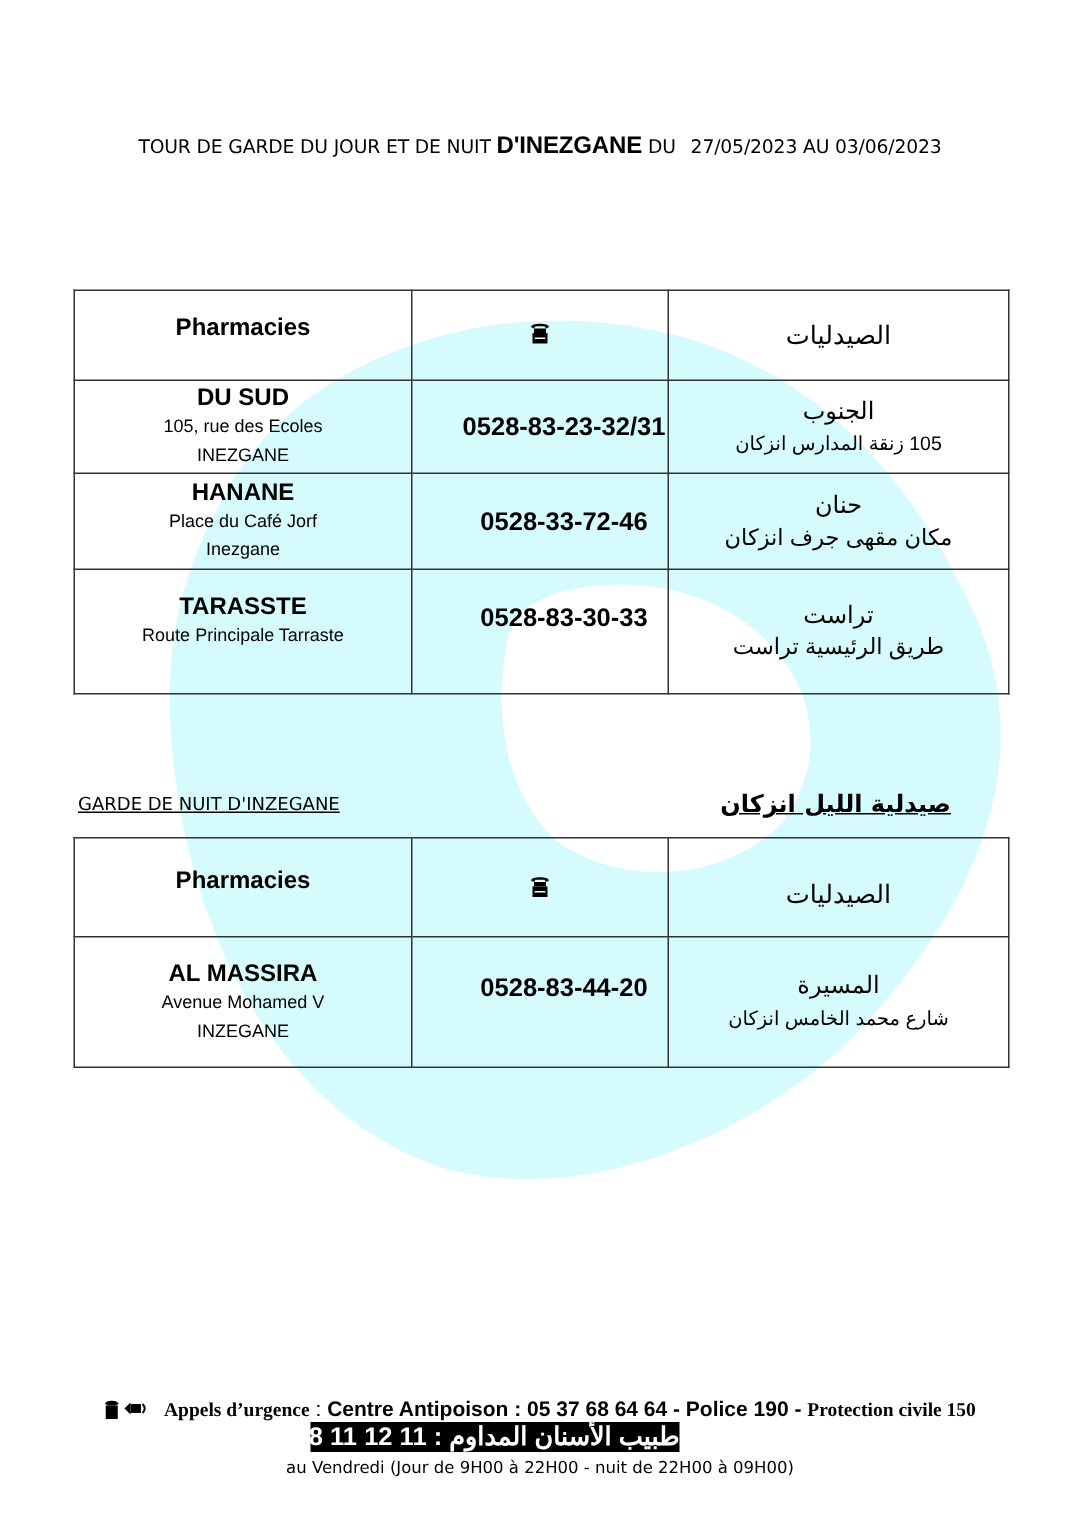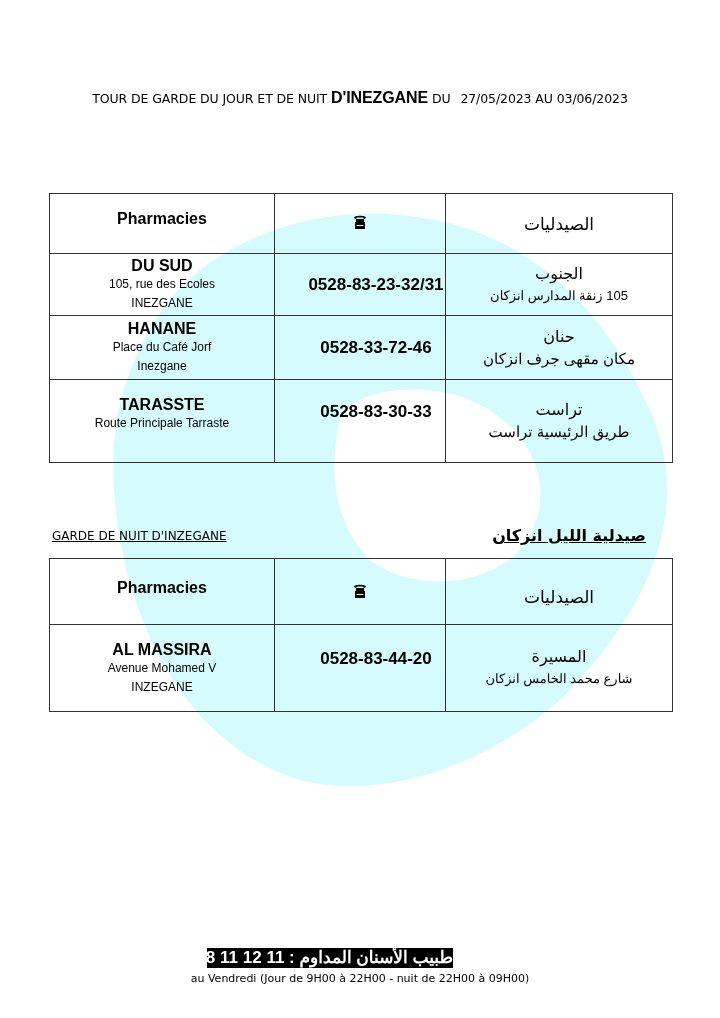--- a/index.html
+++ b/index.html
@@ -123,21 +123,21 @@
       <td class="c3">
         <div class="name-ar">تراست</div>
         <div class="addr-ar">طريق الرئيسية تراست</div>
       </td>
     </tr>
   </tbody>
     </table>
 
   <div class="sec-head" style="top:521px;">
     <span class="fr ul">GARDE DE NUIT D'INZEGANE</span>
-    <span class="ar" style="right:24px;">صيدلية الليل انزكان</span>
+    <span class="ar" style="right:36px;">صيدلية الليل انزكان</span>
   </div>
 
   <table class="garde" style="top:558px;">
     <tbody>
         <tr style="height:66px;">
       <td class="c1" style="vertical-align:top; padding-top:20px;">
         <span class="h-fr">Pharmacies</span>
       </td>
       <td class="c2" style="vertical-align:top; padding-top:24px;">
         <svg class="phone-icon" viewBox="0 0 14 16">
@@ -161,20 +161,33 @@
         <span class="phone">0528-83-44-20</span>
       </td>
       <td class="c3">
         <div class="name-ar">المسيرة</div>
         <div class="addr-ar small">شارع محمد الخامس انزكان</div>
       </td>
     </tr>
   </tbody>
     </table>
 
+  <div class="footer-line1">
+    <svg class="icons" width="30" height="13" viewBox="0 0 30 13">
+      <path d="M1 3 C1 0, 10 0, 10 3 L8 4 L3 4 Z" fill="#000"></path>
+      <rect x="1.5" y="4" width="8" height="9" fill="#000"></rect>
+      <path d="M14 6 L18 2 L18 10 Z" fill="#000"></path>
+      <rect x="18" y="3" width="7" height="6" fill="#000"></rect>
+      <path d="M26 3 Q29 6 26 9" stroke="#000" stroke-width="1.3" fill="none"></path>
+    </svg>
+    <span class="serif">Appels d’urgence</span>
+    <span>:</span>
+    <span class="bold">Centre Antipoison : 05 37 68 64 64 -  Police 190  -</span>
+    <span class="serif">Protection civile 150</span>
+  </div>
 
   <div class="dentist">طبيب الأسنان المداوم : 11 12 11 08 06</div>
 
   <div class="nb">
     <div>au Vendredi (Jour de 9H00 à 22H00 - nuit de 22H00 à 09H00)</div>
   </div>
 
 </div>
 
 </body></html>

